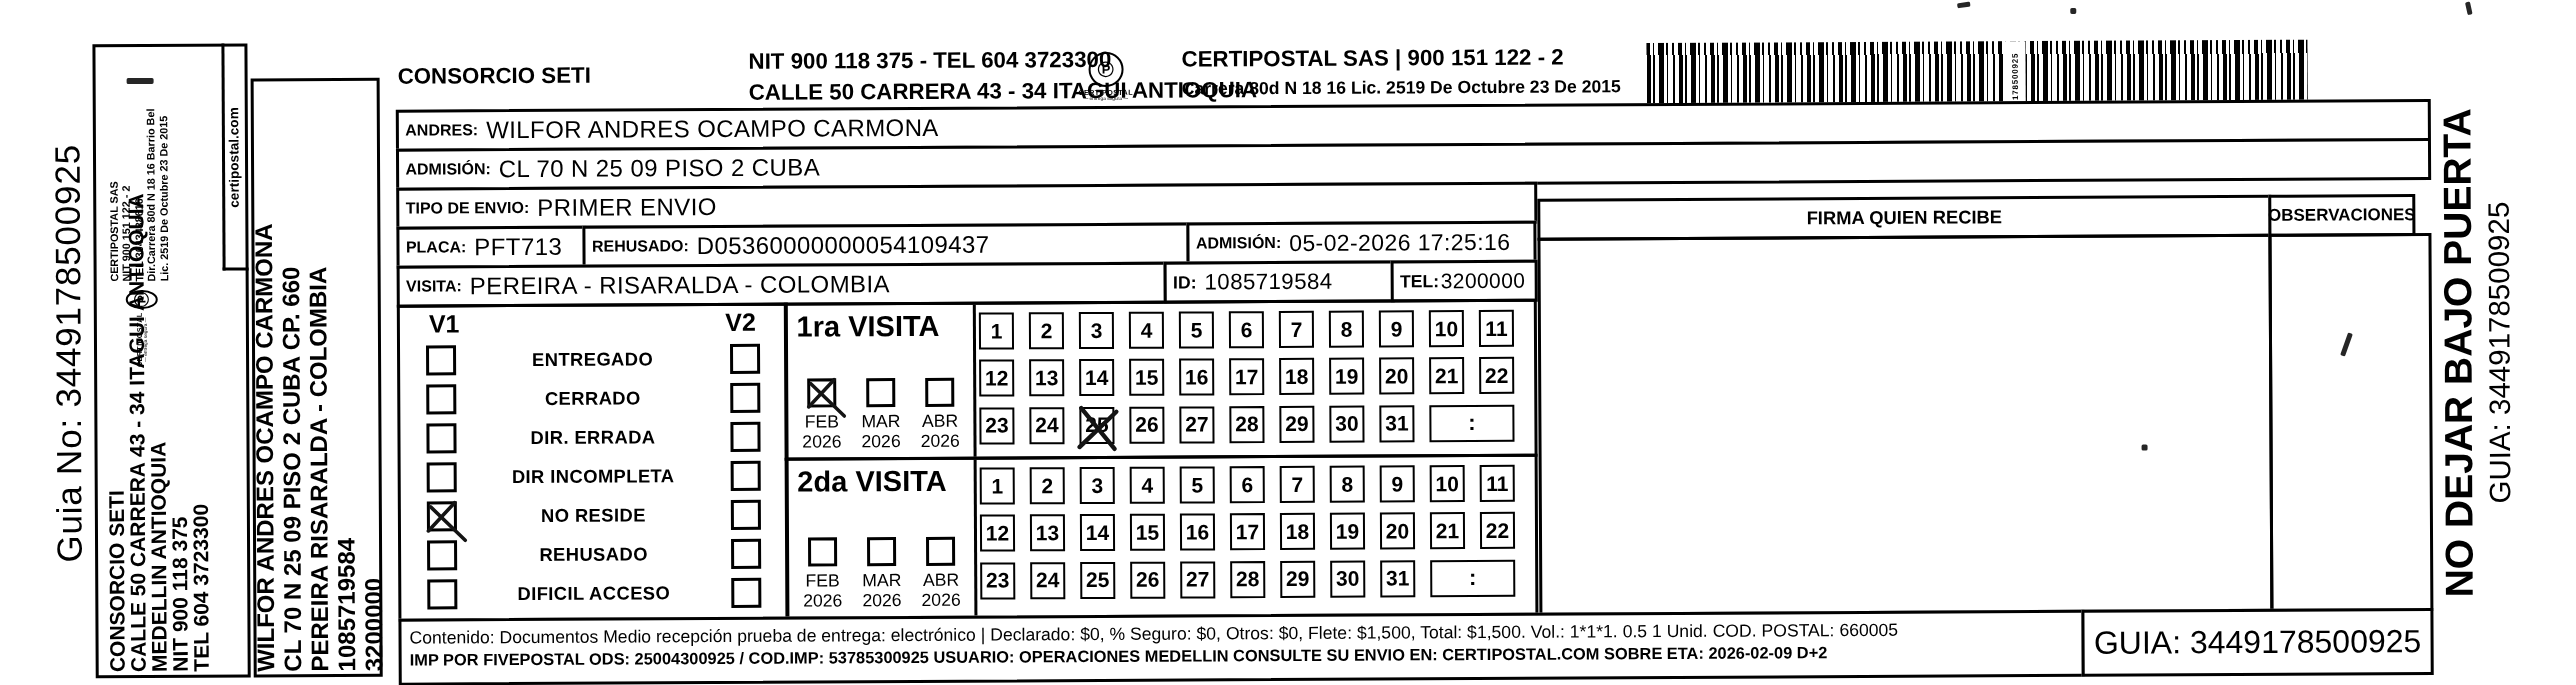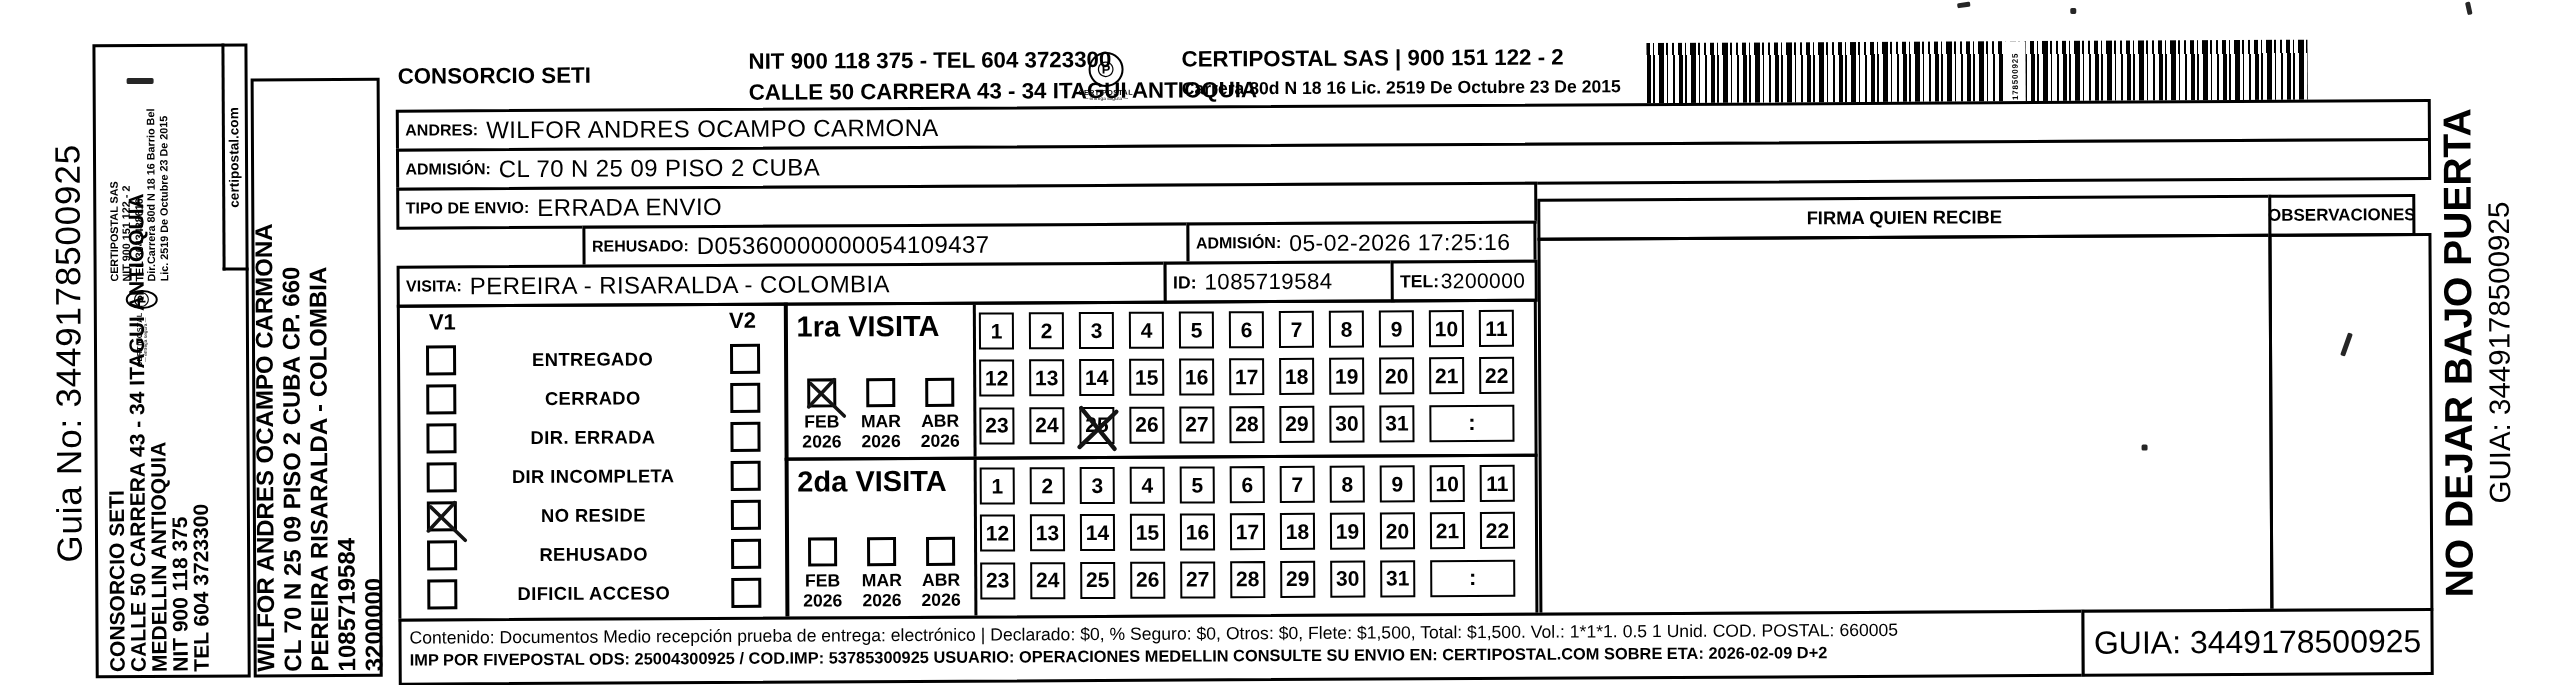--- a/index.html
+++ b/index.html
@@ -36,34 +36,34 @@
       #fff 17.6px 20px,#000 20px 21.5px,#fff 21.5px 26px,#000 26px 28px,#fff 28px 32px); }
   .bc-gap { background:#fff; }
   .bc-txt { font-size:8px; font-weight:700; letter-spacing:0.8px; white-space:nowrap; }
 
   
   .cellrow { display:flex; align-items:center; gap:8px; padding:0 6.4px; background:#fff; }
   .flabel { font-size:16px; font-weight:700; white-space:nowrap; }
   .fvalue { font-size:24px; font-weight:400; letter-spacing:0.4px; white-space:nowrap; }
 
   
-  .vlabel { font-size:22px; font-weight:700; }
+  .vlabel { font-size:25px; font-weight:700; }
   .cb { width:30px; height:30px; border:3.2px solid #000; position:relative; background:#fff; flex:none; }
   .status-rows { position:absolute; left:0; right:0; top:34px; bottom:4.8px;
                  display:flex; flex-direction:column; justify-content:space-around; }
   .status-row { display:flex; align-items:center; padding:0 25.5px; }
   .status-label { flex:1; text-align:center; font-size:18.4px; font-weight:700; letter-spacing:0.4px; }
 
   
   .visit-title { position:absolute; top:4.8px; left:9.6px; font-size:29px; font-weight:700; white-space:nowrap; }
   .label-col { position:absolute; left:0; top:0; bottom:0; width:189px; border-right:3.2px solid #000; }
   .months { position:absolute; left:6.4px; bottom:6.4px; display:flex; gap:3.2px; }
   .month-col { width:56px; display:flex; flex-direction:column; align-items:center; }
   .month-col .cb { width:29px; height:29px; margin-bottom:4px; }
-  .month-label,.year-label { font-size:17.6px; font-weight:700; line-height:20px; }
+  .month-label,.year-label { font-size:17.6px; font-weight:400; line-height:20px; }
   .cal-grid { position:absolute; left:192px; top:8px;
               display:grid; grid-template-columns:repeat(11,35px); grid-auto-rows:37px;
               column-gap:15px; row-gap:10.4px; }
   .day-cell { border:2.4px solid #000; display:flex; align-items:center; justify-content:center;
               font-size:21px; font-weight:700; position:relative; background:#fff; }
   .time-cell { grid-column:span 2; border:2.4px solid #000; display:flex; align-items:center;
                justify-content:center; font-size:22.3px; font-weight:700; background:#fff; }
 
   
   .hdr-cell { display:flex; align-items:center; justify-content:center;
@@ -156,23 +156,27 @@
   <div class="abs bx cellrow" style="left:397px; top:105px; width:2035px; height:42px;">
     <span class="flabel">ANDRES:</span>
     <span class="fvalue">WILFOR ANDRES OCAMPO CARMONA</span>
   </div>
   <div class="abs bx cellrow" style="left:397px; top:144px; width:2035px; height:42px;">
     <span class="flabel">ADMISIÓN:</span>
     <span class="fvalue">CL 70 N 25 09 PISO 2 CUBA</span>
   </div>
   <div class="abs bx cellrow" style="left:397px; top:183px; width:1141px; height:42px;">
     <span class="flabel">TIPO DE ENVIO:</span>
-    <span class="fvalue">ERRADA ENVIO</span>
-  </div>
-
+    <span class="fvalue">PRIMER ENVIO</span>
+  </div>
+
+  <div class="abs bx cellrow" style="left:397px; top:222px; width:190px; height:42px;">
+    <span class="flabel">PLACA:</span>
+    <span class="fvalue">PFT713</span>
+  </div>
   <div class="abs bx cellrow" style="left:583px; top:222px; width:607px; height:42px;">
     <span class="flabel">REHUSADO:</span>
     <span class="fvalue">D05360000000054109437</span>
   </div>
   <div class="abs bx cellrow" style="left:1187px; top:222px; width:350px; height:42px;">
     <span class="flabel">ADMISIÓN:</span>
     <span class="fvalue" style="font-size:23px;">05-02-2026 17:25:16</span>
   </div>
 
   <div class="abs bx cellrow" style="left:397px; top:261px; width:770px; height:42px;">

